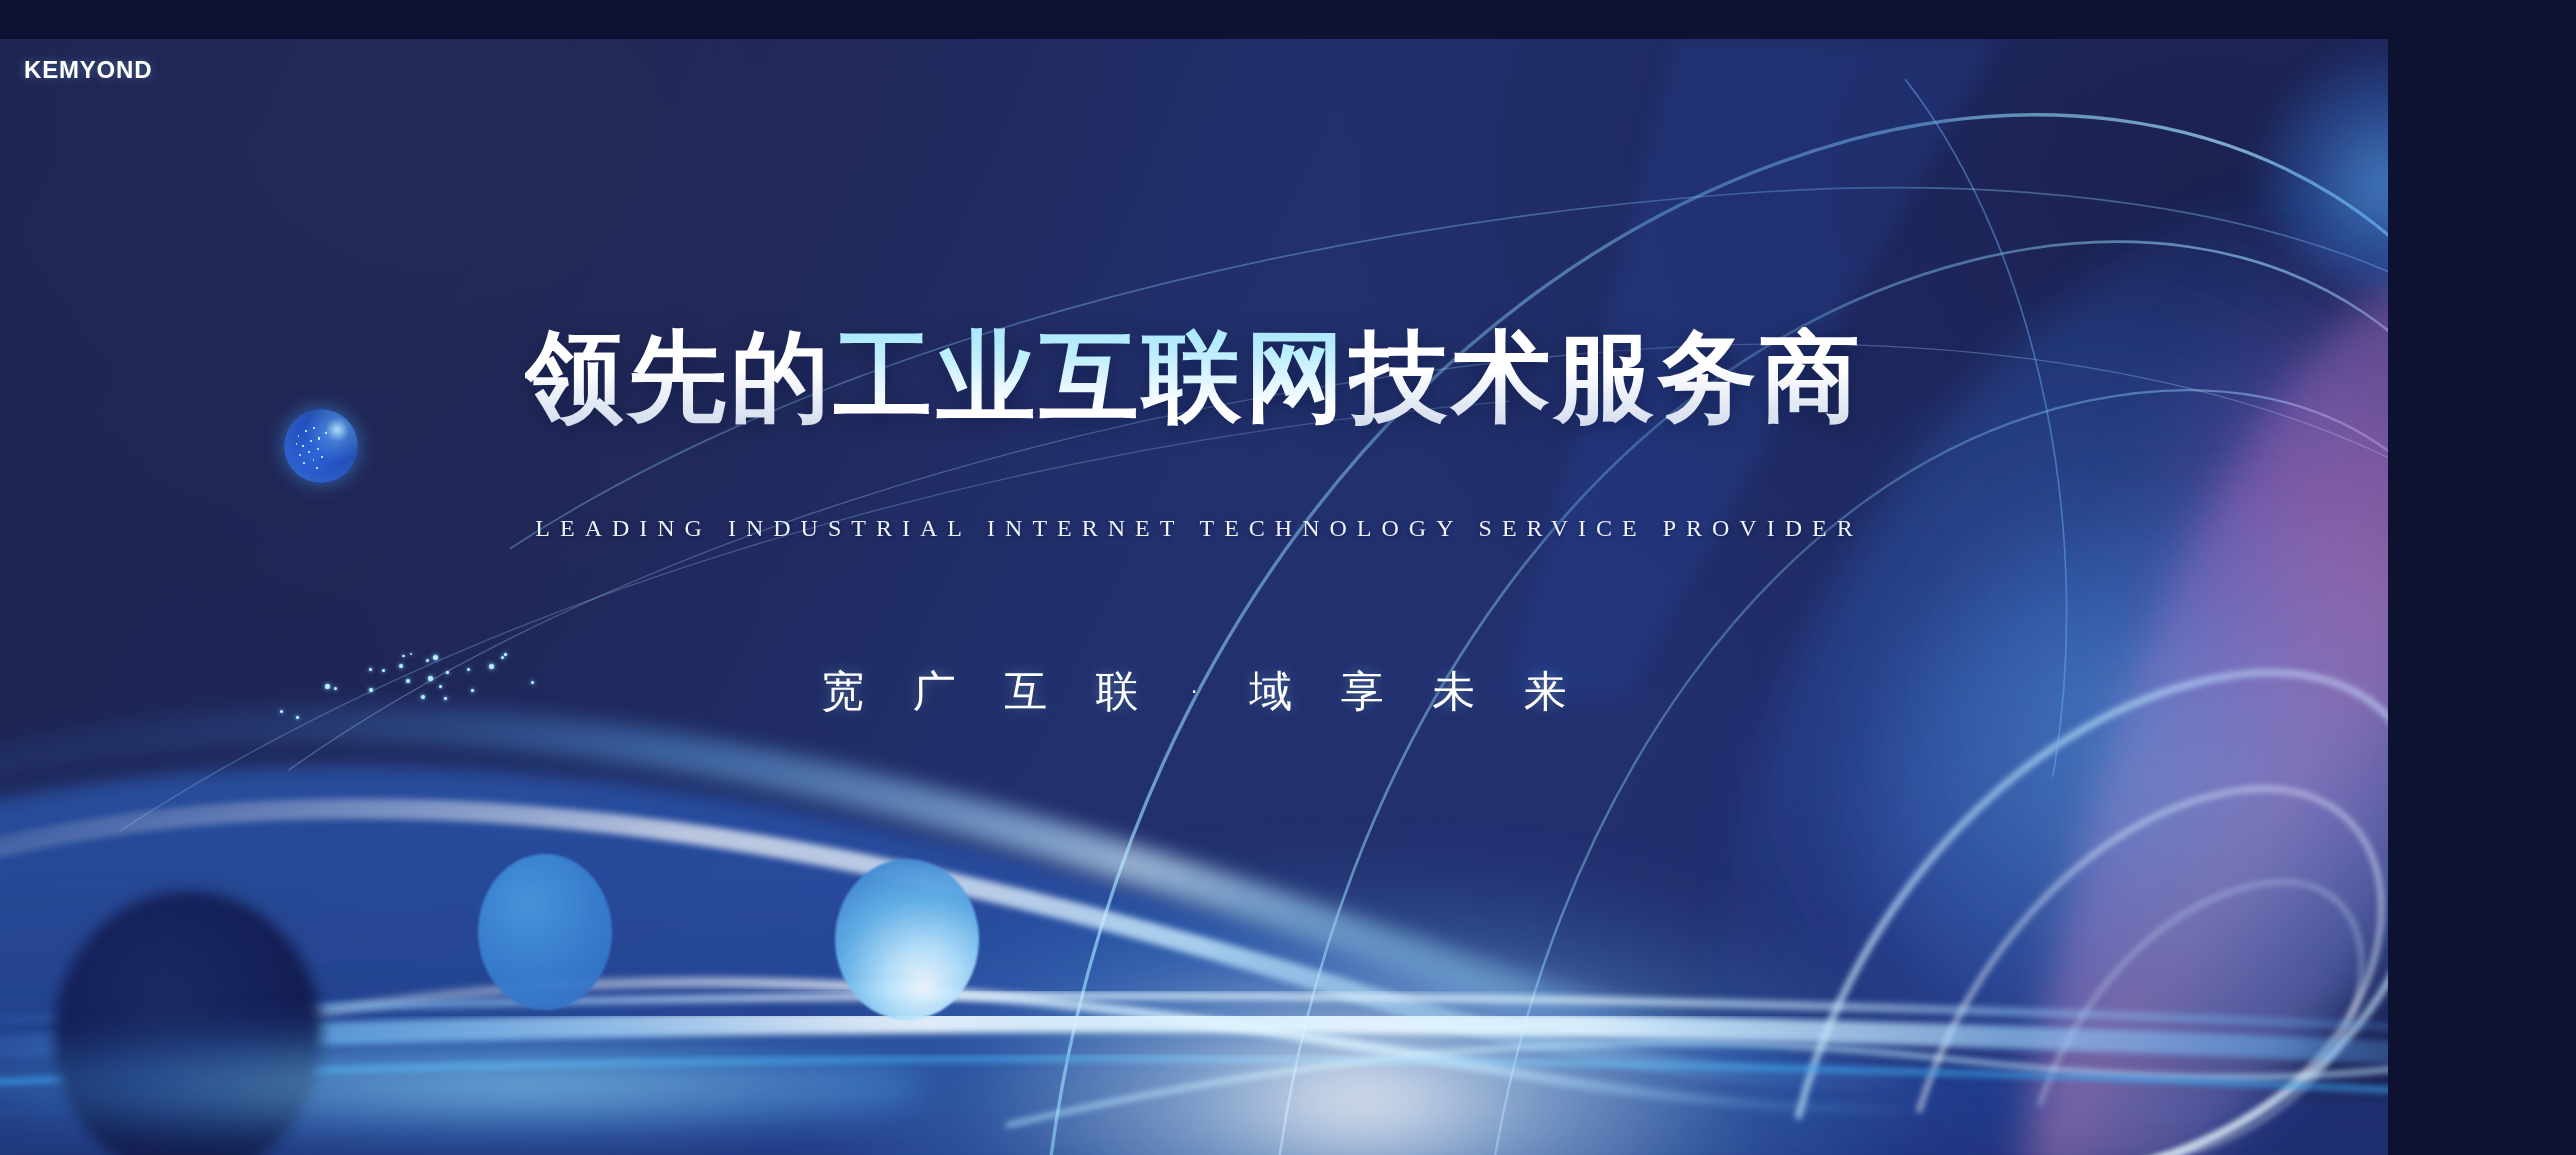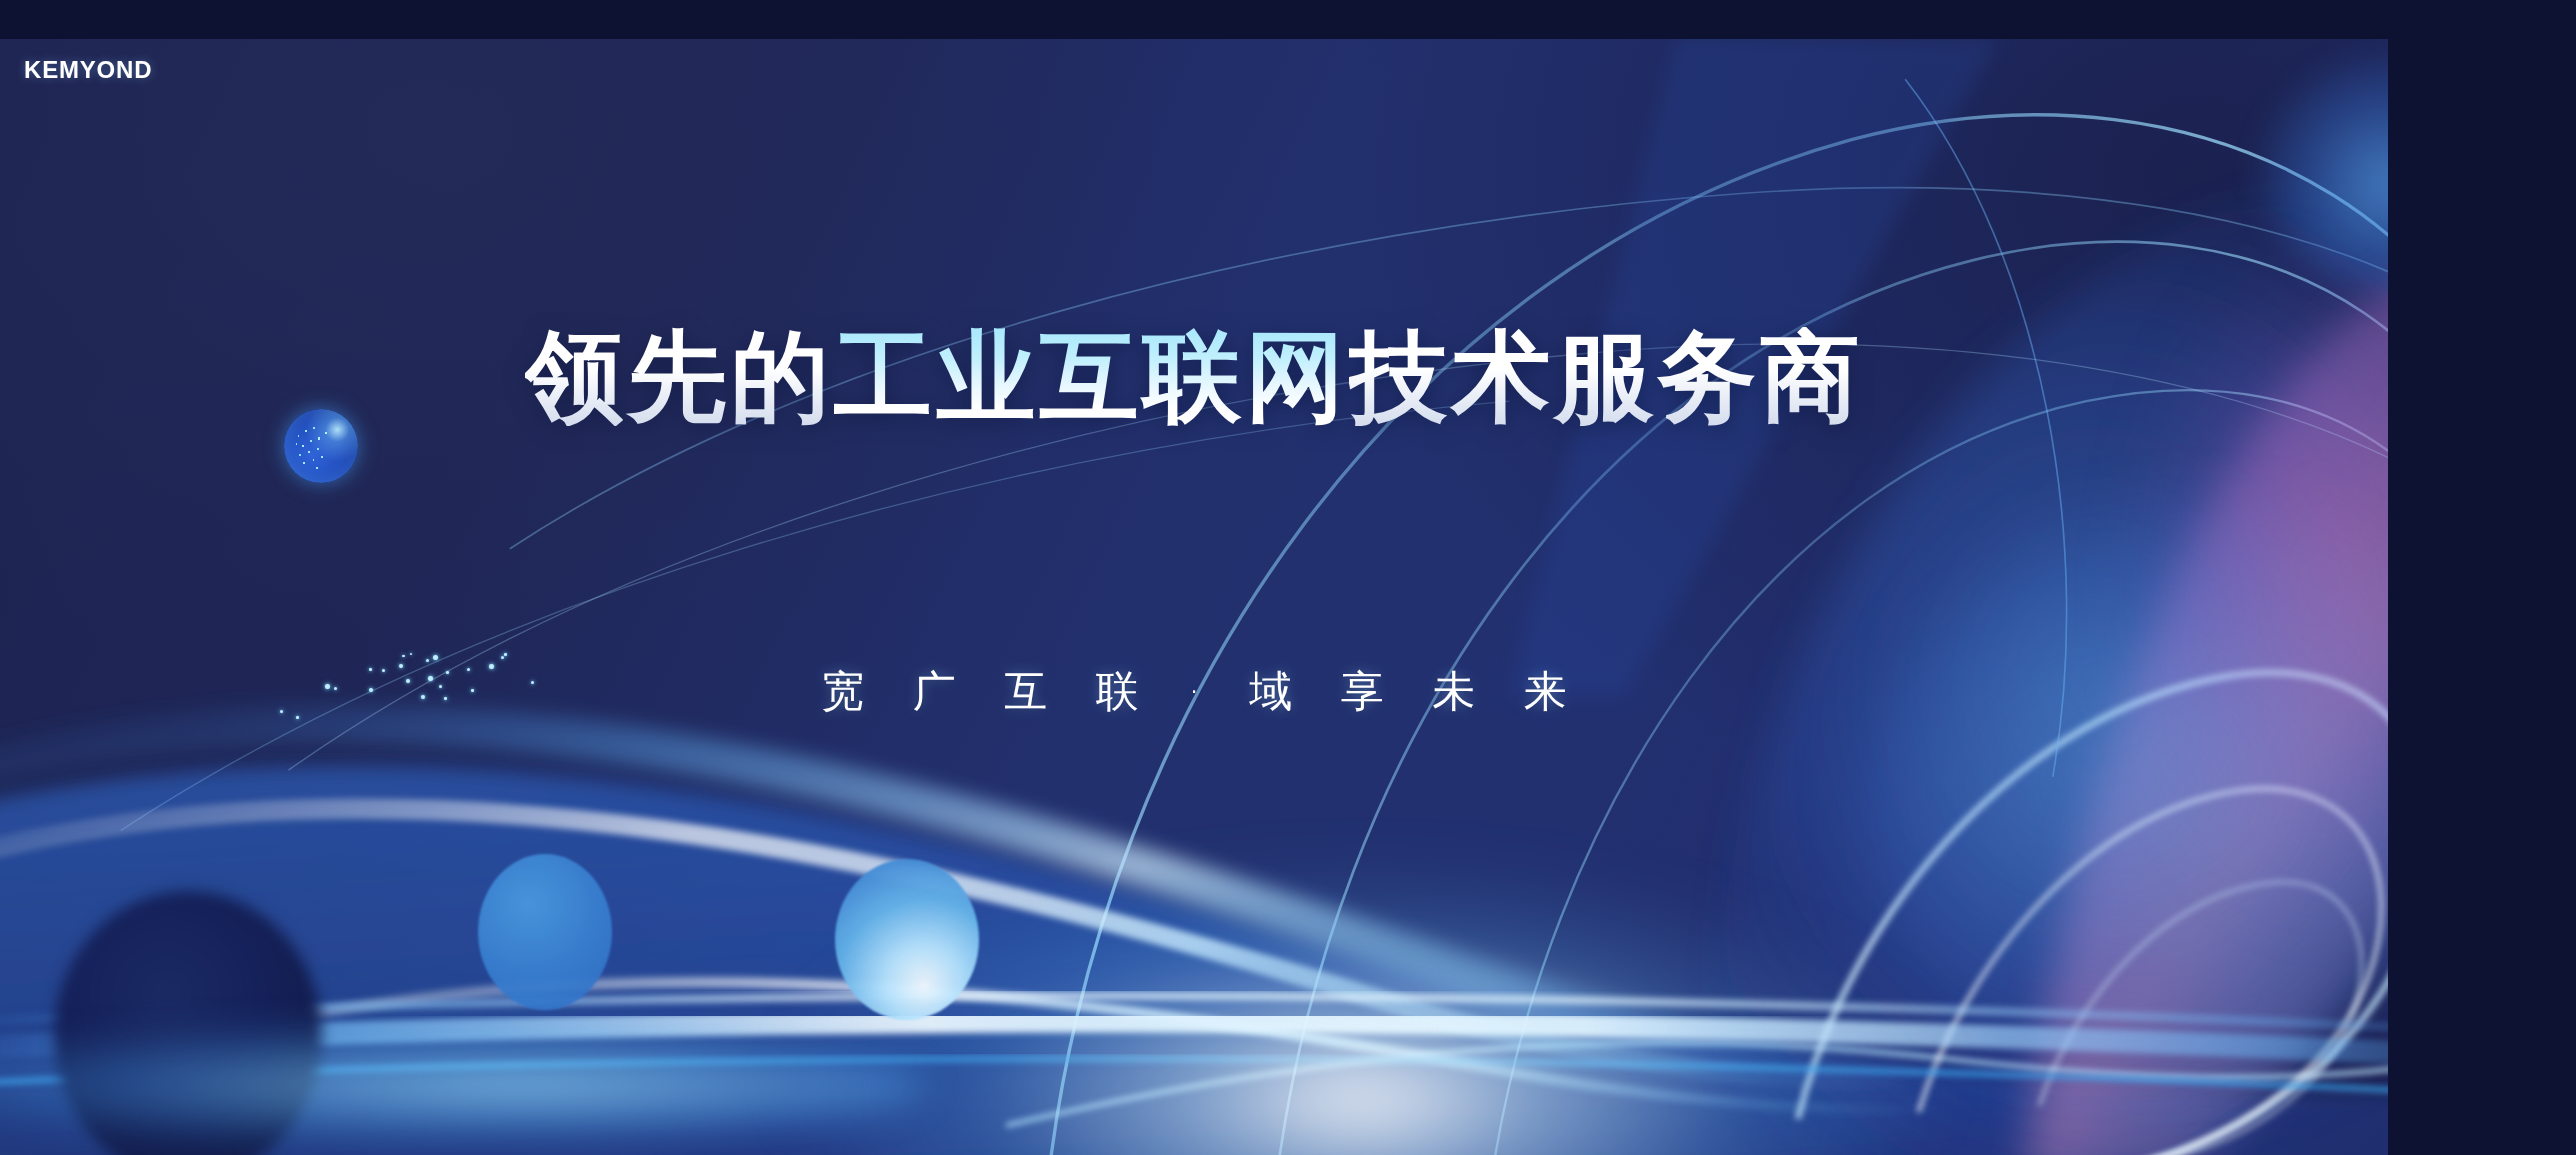--- a/index.html
+++ b/index.html
@@ -281,18 +281,19 @@
   <div id="globe"></div>
 
   <div id="content">
 
     <div id="logo">KEMYOND</div>
 
     <div id="headline">
       <span class="seg seg-white">领先的</span><span class="seg seg-cyan">工业互联网</span><span class="seg seg-white">技术服务商</span>
     </div>
 
+    <div id="subtitle">LEADING INDUSTRIAL INTERNET TECHNOLOGY SERVICE PROVIDER</div>
 
     <div id="tagline">宽 广 互 联 · 域 享 未 来</div>
 
   </div>
 </div>
 
 
 </body></html>

